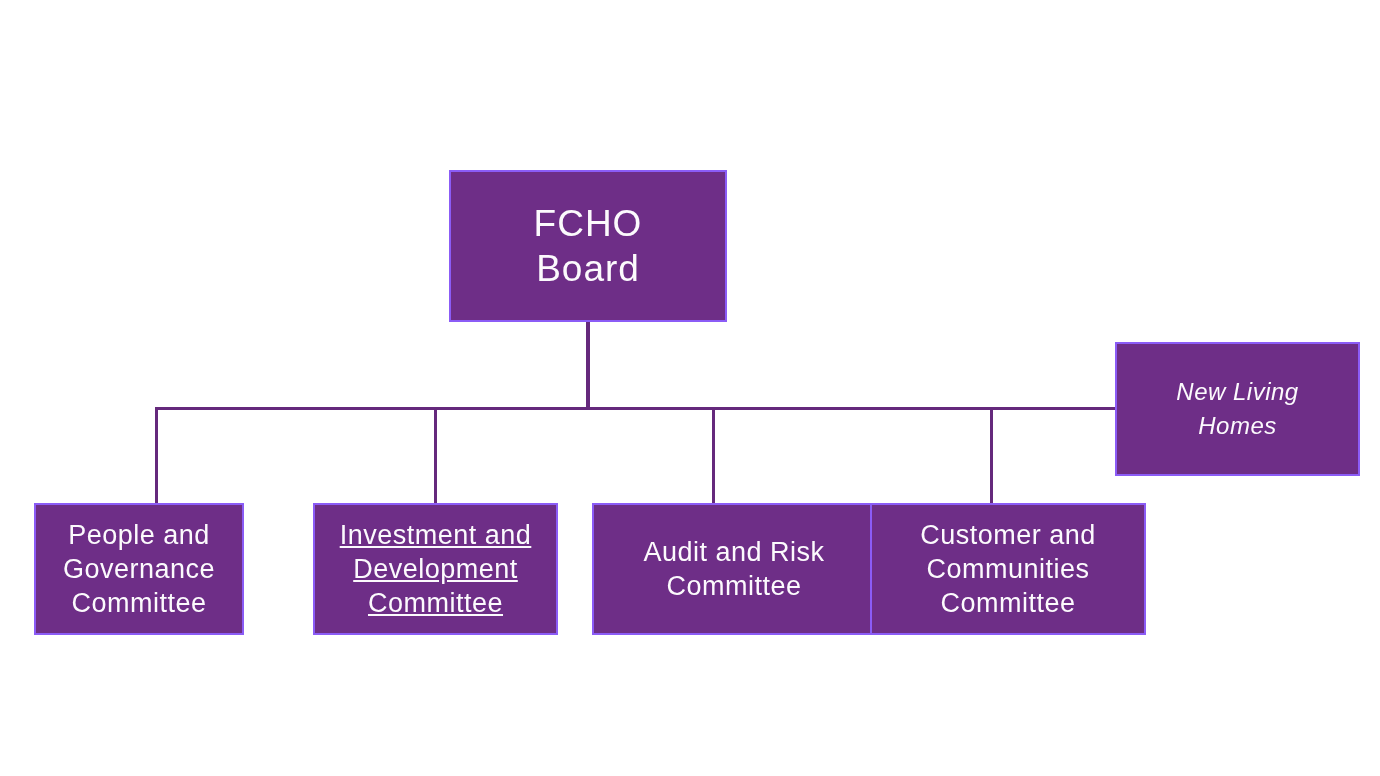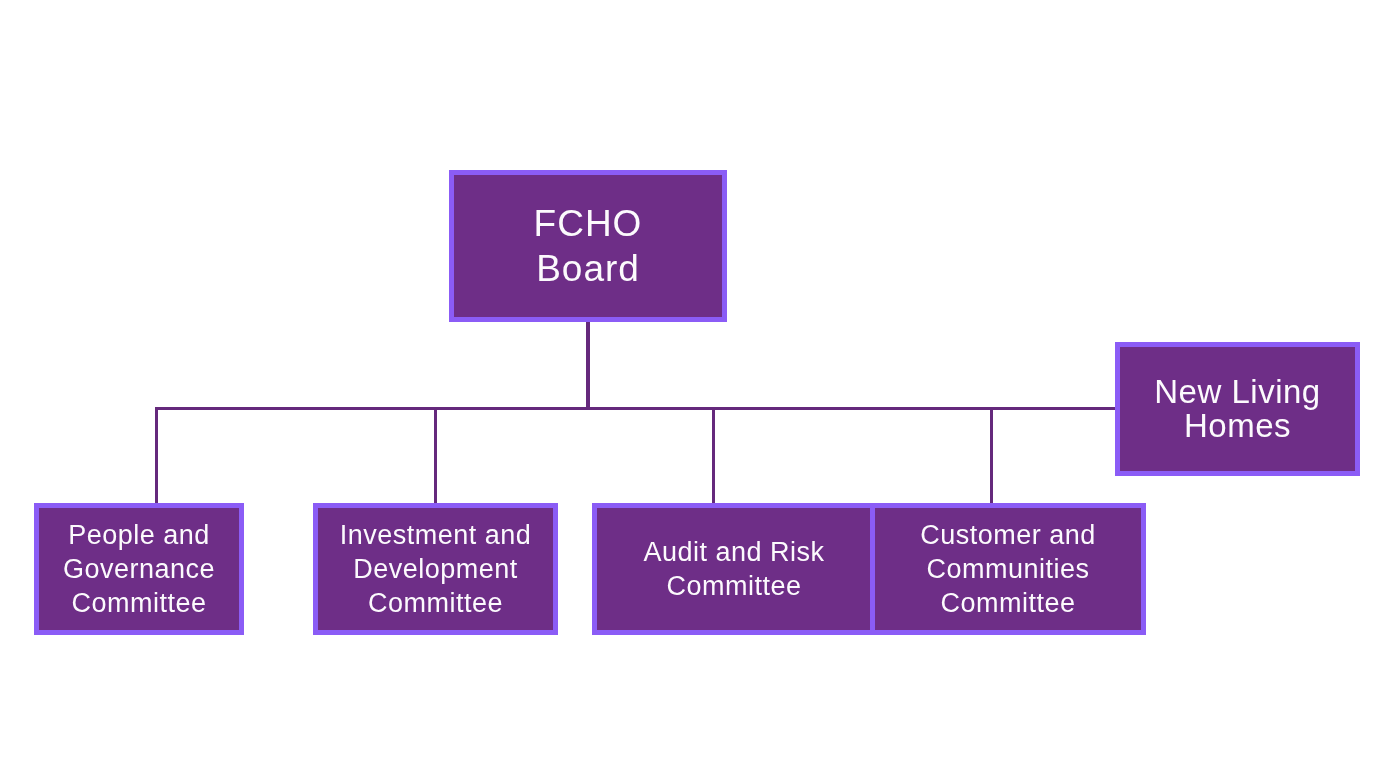--- a/index.html
+++ b/index.html
@@ -11,21 +11,21 @@
   .canvas {
     position: relative;
     width: 1380px;
     height: 776px;
     background: #ffffff;
     overflow: hidden;
   }
   .node {
     position: absolute;
     background: #6E2E87;
-    border: 5px solid #8b5cf6;
+    border: 2px solid #8b5cf6;
     box-sizing: border-box;
     display: flex;
     align-items: center;
     justify-content: center;
     text-align: center;
     color: #fcfafd;
   }
   .node-label {
     white-space: pre-line;
     text-align: center;
@@ -33,26 +33,26 @@
   }
   .node.board {
     left: 449px; top: 170px; width: 278px; height: 152px;
     font-size: 37px; line-height: 45px; letter-spacing: 1px;
   }
   .node.committee {
     top: 503px; height: 132px;
     font-size: 27px; line-height: 34px; letter-spacing: 0.5px;
   }
   .node.c1 { left: 34px;  width: 210px; }
-  .node.c2 { left: 313px; width: 245px; }
+  .node.c2 { left: 313px; width: 245px; text-decoration: underline; }
   .node.c3 { left: 592px; width: 284px; }
   .node.c4 { left: 870px; width: 276px; }
   .node.side {
     left: 1115px; top: 342px; width: 245px; height: 134px;
-    font-size: 33px; line-height: 34px; letter-spacing: 0.5px;
+    font-size: 24px; line-height: 34px; letter-spacing: 0.5px; font-style: italic;
   }
   .connector {
     position: absolute;
     background: #65297C;
   }
   .conn-stem   { left: 586px; top: 321px; width: 4px;   height: 89px;  }
   .conn-hline  { left: 155px; top: 407px; width: 961px; height: 3px;   }
   .conn-drop-1 { left: 155px; top: 407px; width: 3px;   height: 96px;  }
   .conn-drop-2 { left: 434px; top: 407px; width: 3px;   height: 96px;  }
   .conn-drop-3 { left: 712px; top: 407px; width: 3px;   height: 96px;  }

